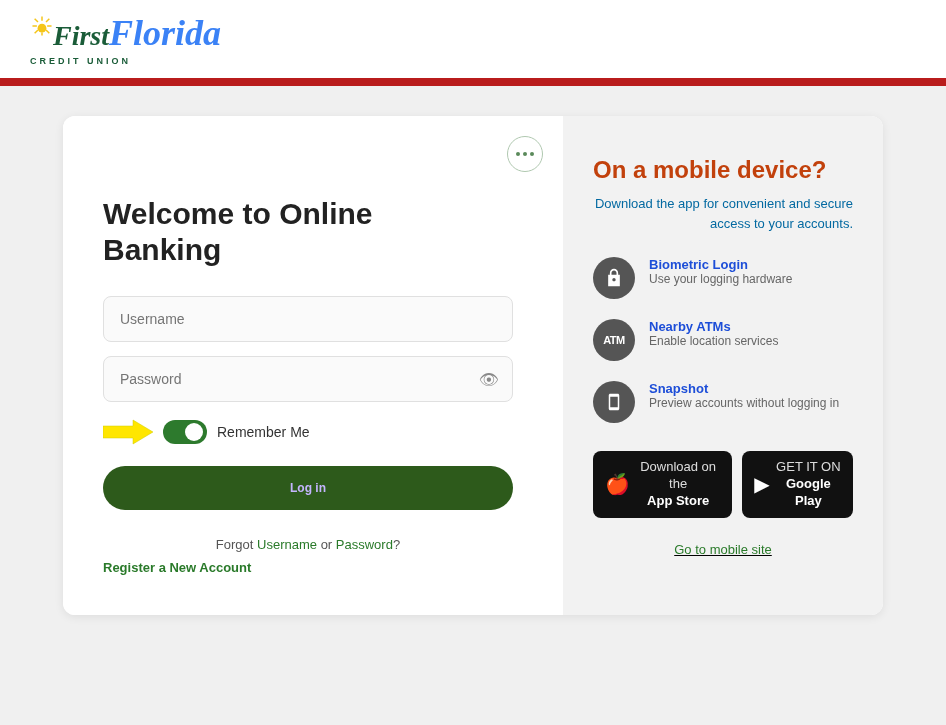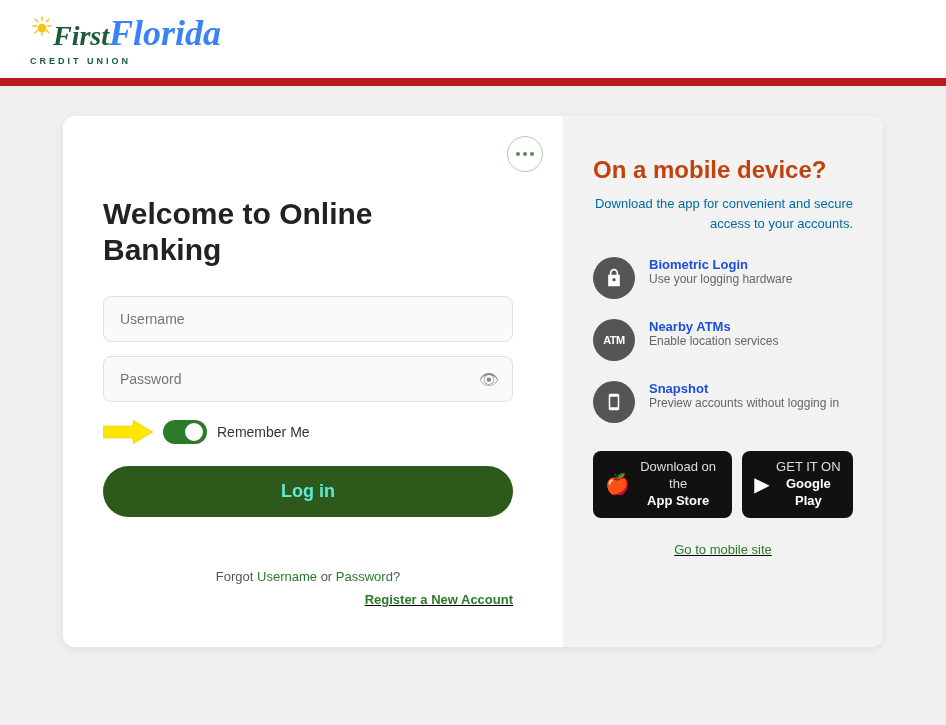--- a/index.html
+++ b/index.html
@@ -189,45 +189,43 @@
     .remember-label {
       font-size: 14px;
       color: #333;
       text-align: right;
     }
 
     .login-btn {
       width: 100%;
       padding: 15px;
       background: #2d5a1b;
-      color: #5eead4;
+      color: #c4b5fd;
       border: none;
       border-radius: 30px;
-      font-size: 18px;
+      font-size: 12px;
       font-weight: bold;
       cursor: pointer;
-      margin-bottom: 20px;
+      margin-bottom: 27px;
     }
 
     .forgot-text {
       text-align: center;
       font-size: 13px;
       color: #555;
       margin-bottom: 8px;
-      margin-top: 32px;
     }
     .forgot-text a {
       color: #2a7a2a;
       text-decoration: none;
     }
 
     .register-link {
-      text-align: right;
-      font-size: 13px;
-      text-decoration: underline;
+      text-align: left;
+      font-size: 13px;
     }
     .register-link a {
       color: #2a7a2a;
       font-weight: bold;
       text-decoration: none;
     }
 
     
     .right-panel {
       width: 320px;

